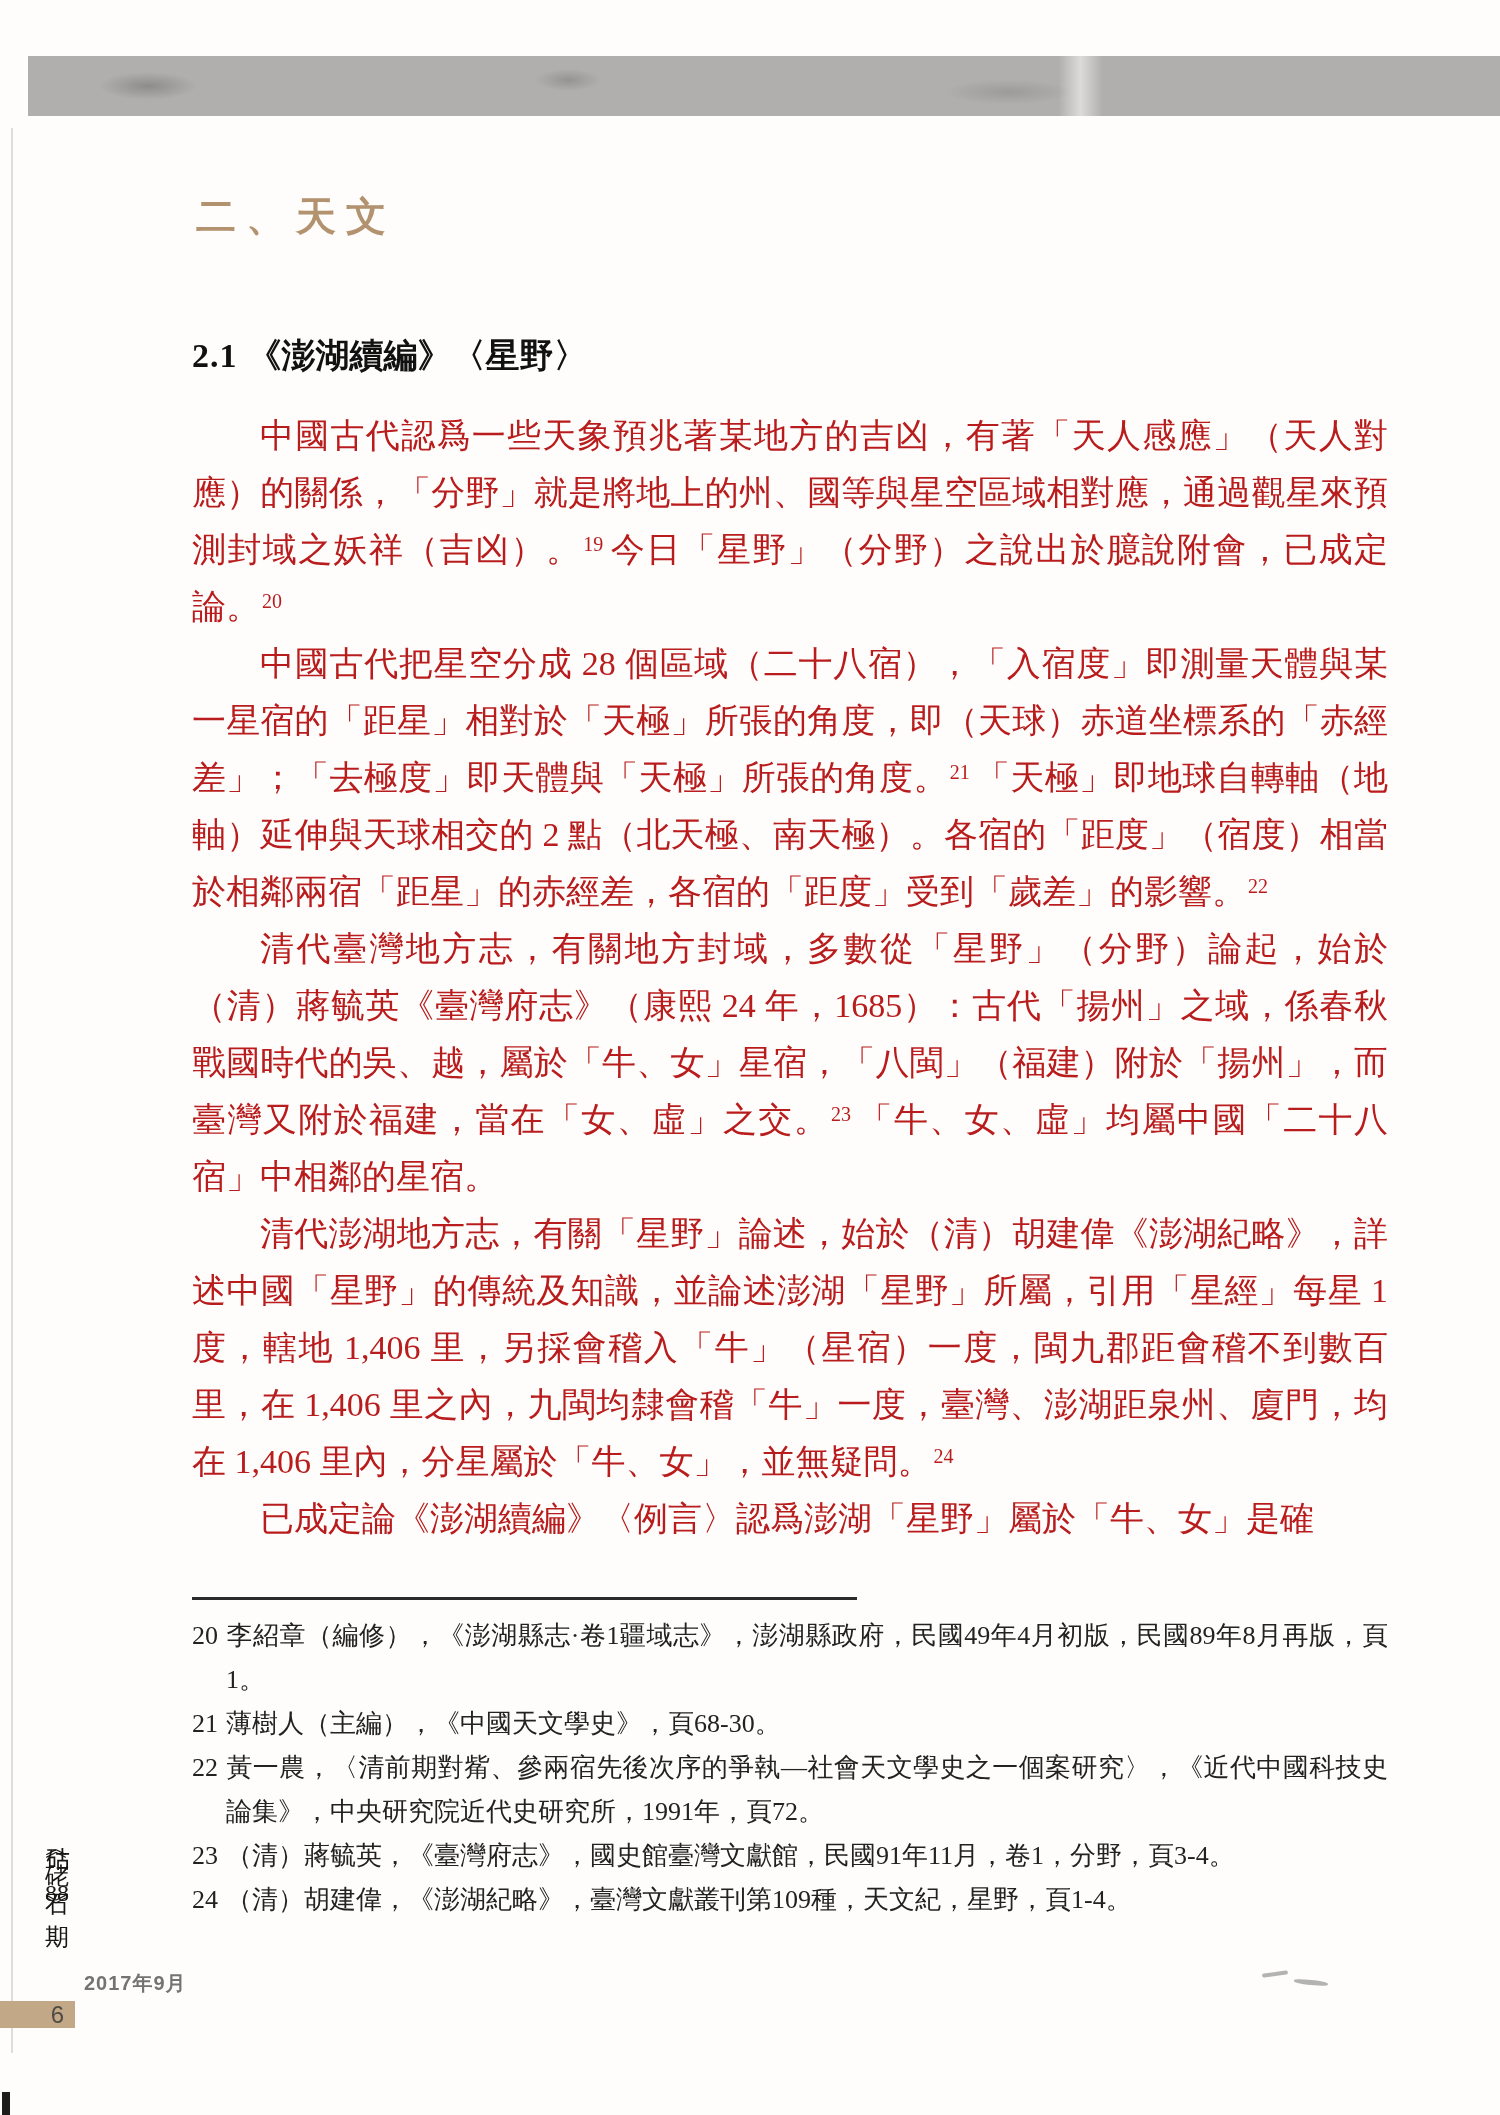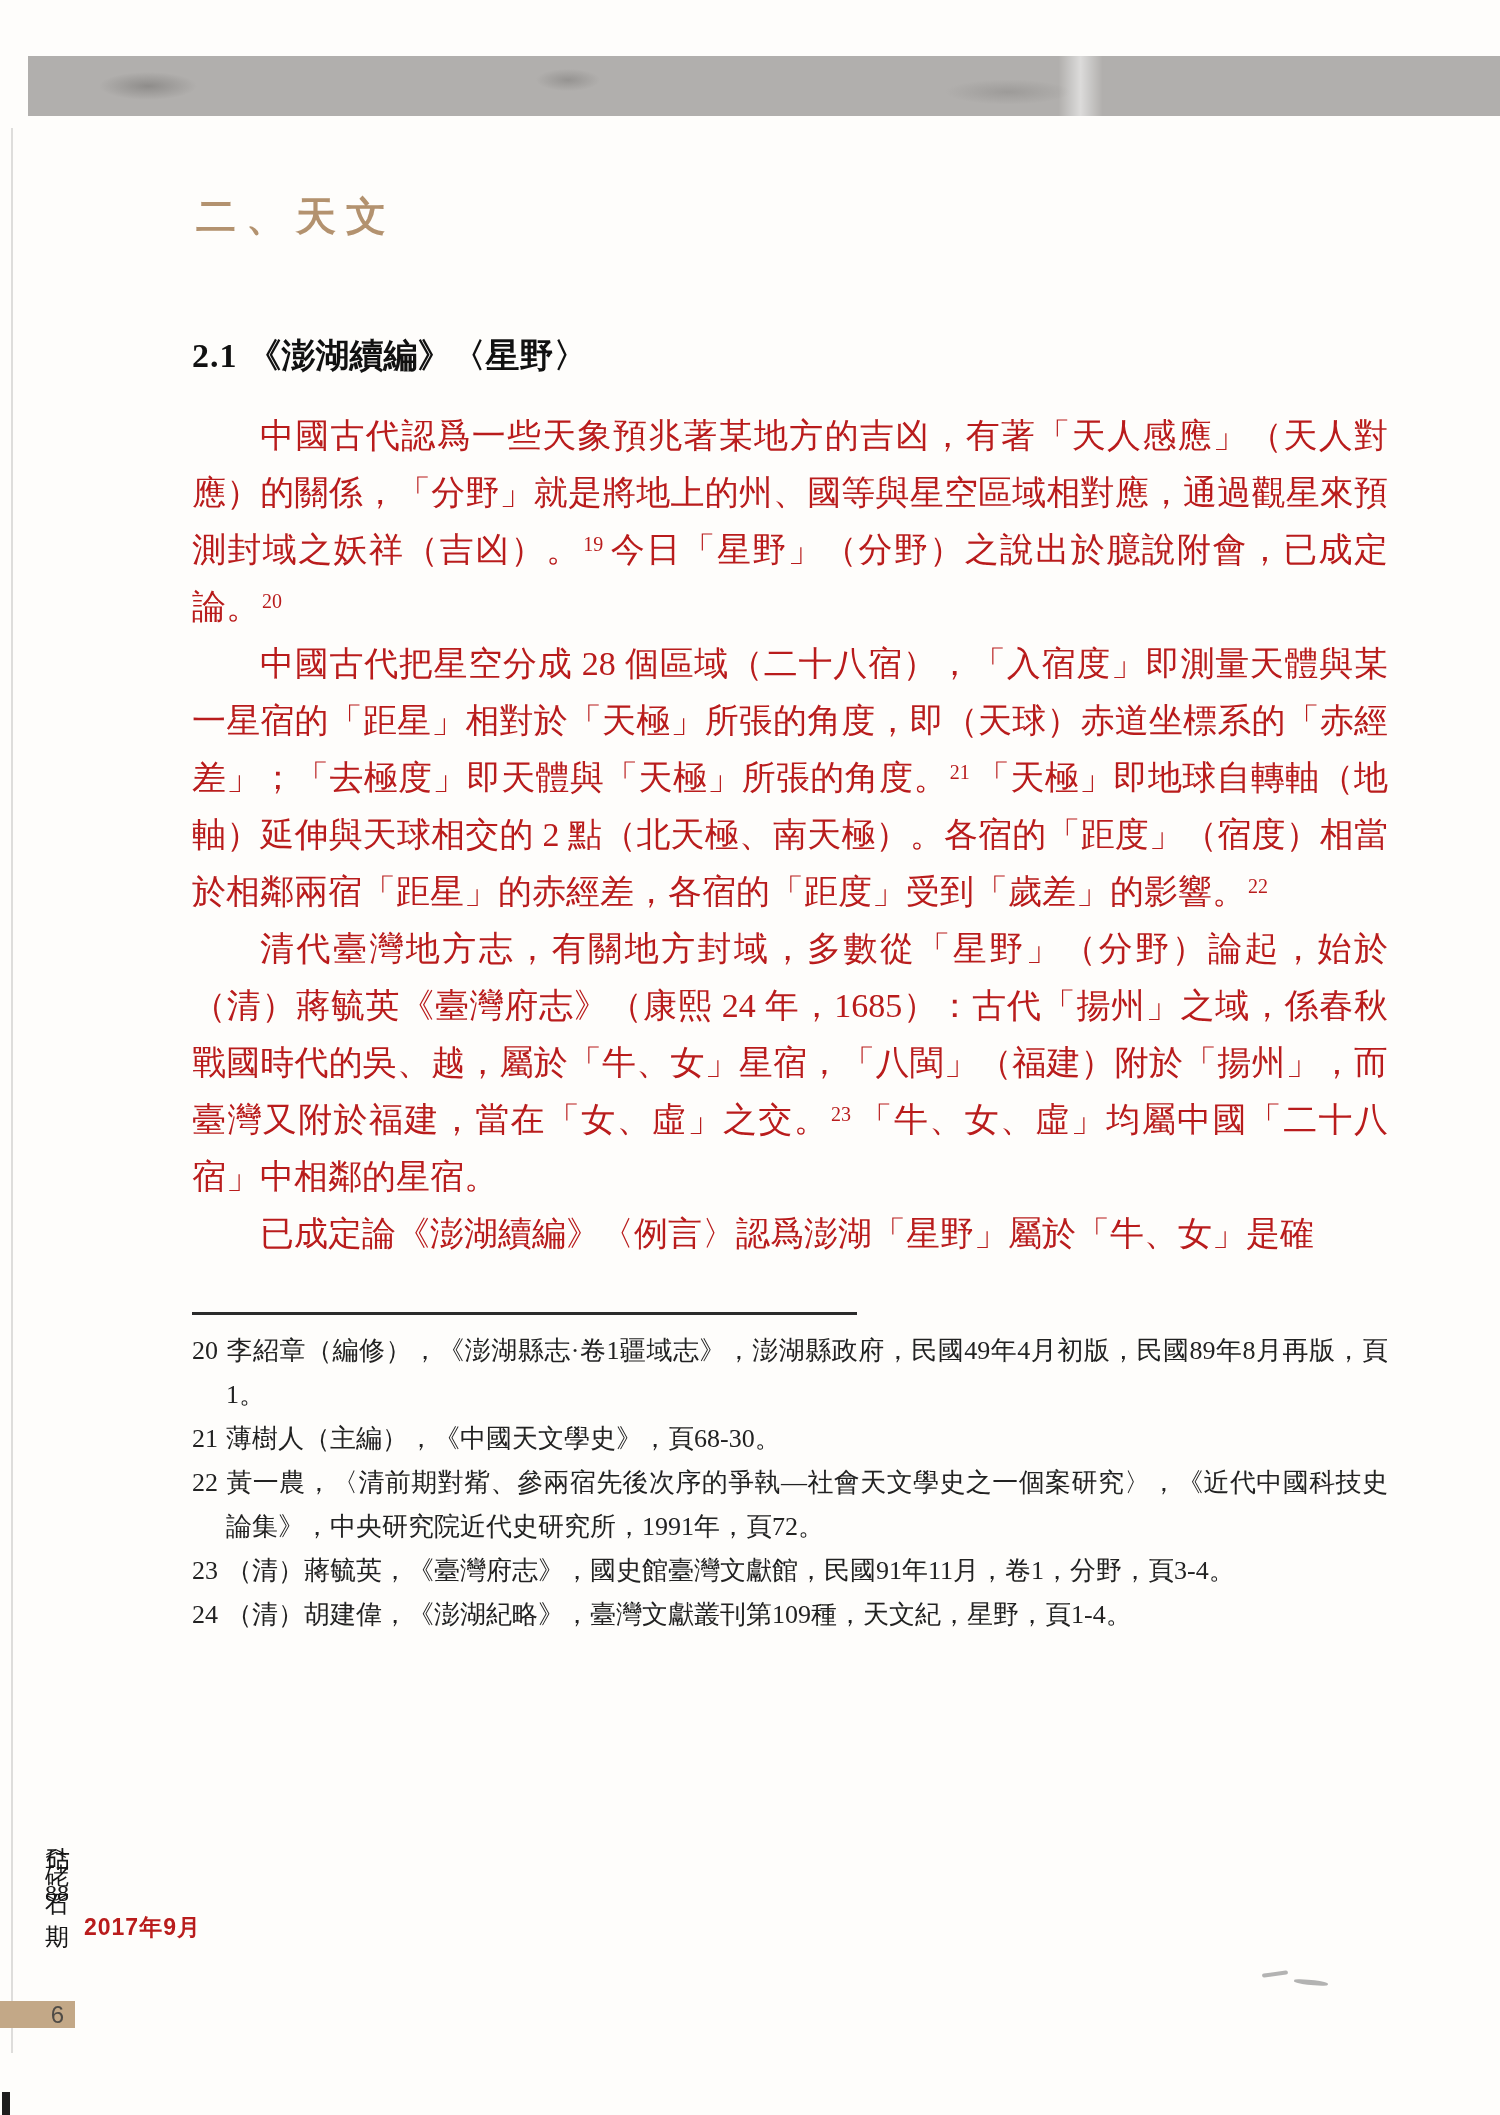--- a/index.html
+++ b/index.html
@@ -66,23 +66,23 @@
     font-size:24px;line-height:30px;letter-spacing:3px;color:#151515;
   }
   .spine-title .tcy{text-combine-upright:all;}
   .page-badge{
     position:absolute;left:0;top:2001px;width:75px;height:27px;
     font-family:"Liberation Sans","DejaVu Sans",sans-serif;
     font-size:24px;line-height:27px;color:#4f4b46;
     text-align:right;padding-right:11px;box-sizing:border-box;
   }
   .issue-date{
-    position:absolute;left:84px;top:1912px;
+    position:absolute;left:84px;top:1968px;
     font-family:"Liberation Sans","DejaVu Sans",sans-serif;
-    font-size:23px;line-height:30px;font-weight:600;color:#b91c1c;
+    font-size:20px;line-height:30px;font-weight:600;color:#737373;
     letter-spacing:1px;
   }
 </style>
 </head>
 <body>
 
 <div class="page">
 
   <div class="scan-band"></div>
   <div class="edge-line"></div>
@@ -91,20 +91,21 @@
     <h1 class="section-title" style="color: rgb(179, 146, 111);">二、天文</h1>
 
     <h2 class="subsection-title">
       <span class="sub-num">2.1</span><span class="sub-text">《澎湖續編》〈星野〉</span>
     </h2>
 
     <div class="paragraphs" id="paragraphs">
         <p class="para"><span>中國古代認爲一些天象預兆著某地方的吉凶，有著「天人感應」（天人對應）的關係，「分野」就是將地上的州、國等與星空區域相對應，通過觀星來預測封域之妖祥（吉凶）。</span><sup class="fnref">19</sup><span>今日「星野」（分野）之說出於臆說附會，已成定論。</span><sup class="fnref">20</sup></p>
         <p class="para"><span>中國古代把星空分成 28 個區域（二十八宿），「入宿度」即測量天體與某一星宿的「距星」相對於「天極」所張的角度，即（天球）赤道坐標系的「赤經差」；「去極度」即天體與「天極」所張的角度。</span><sup class="fnref">21</sup><span>「天極」即地球自轉軸（地軸）延伸與天球相交的 2 點（北天極、南天極）。各宿的「距度」（宿度）相當於相鄰兩宿「距星」的赤經差，各宿的「距度」受到「歲差」的影響。</span><sup class="fnref">22</sup></p>
         <p class="para"><span>清代臺灣地方志，有關地方封域，多數從「星野」（分野）論起，始於（清）蔣毓英《臺灣府志》（康熙 24 年，1685）：古代「揚州」之域，係春秋戰國時代的吳、越，屬於「牛、女」星宿，「八閩」（福建）附於「揚州」，而臺灣又附於福建，當在「女、虛」之交。</span><sup class="fnref">23</sup><span>「牛、女、虛」均屬中國「二十八宿」中相鄰的星宿。</span></p>
+        <p class="para"><span>清代澎湖地方志，有關「星野」論述，始於（清）胡建偉《澎湖紀略》，詳述中國「星野」的傳統及知識，並論述澎湖「星野」所屬，引用「星經」每星 1 度，轄地 1,406 里，另採會稽入「牛」（星宿）一度，閩九郡距會稽不到數百里，在 1,406 里之內，九閩均隸會稽「牛」一度，臺灣、澎湖距泉州、廈門，均在 1,406 里內，分星屬於「牛、女」，並無疑問。</span><sup class="fnref">24</sup></p>
         <p class="para"><span>已成定論《澎湖續編》〈例言〉認爲澎湖「星野」屬於「牛、女」是確</span></p>
       </div>
 
     <hr class="fn-rule">
 
     <div class="footnotes" id="footnotes">
         <p class="fn"><span class="fn-num">20</span><span>李紹章（編修），《澎湖縣志·卷1疆域志》，澎湖縣政府，民國49年4月初版，民國89年8月再版，頁1。</span></p>
         <p class="fn"><span class="fn-num">21</span><span>薄樹人（主編），《中國天文學史》，頁68-30。</span></p>
         <p class="fn"><span class="fn-num">22</span><span>黃一農，〈清前期對觜、參兩宿先後次序的爭執—社會天文學史之一個案研究〉，《近代中國科技史論集》，中央研究院近代史研究所，1991年，頁72。</span></p>
         <p class="fn"><span class="fn-num">23</span><span>（清）蔣毓英，《臺灣府志》，國史館臺灣文獻館，民國91年11月，卷1，分野，頁3-4。</span></p>

